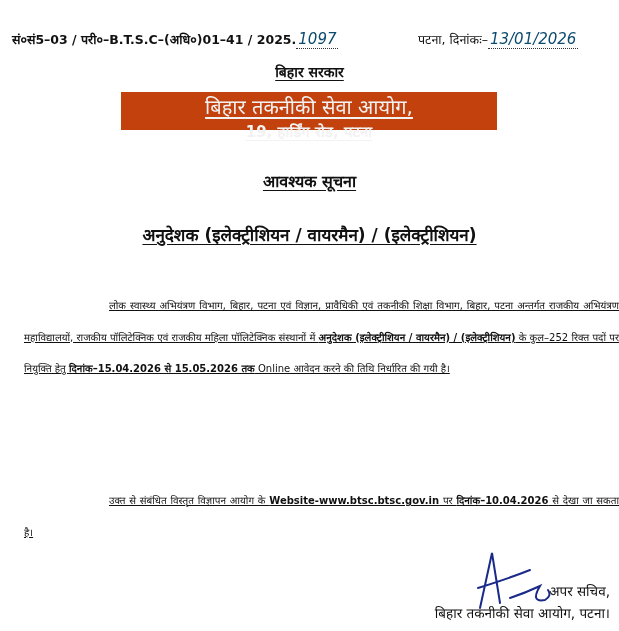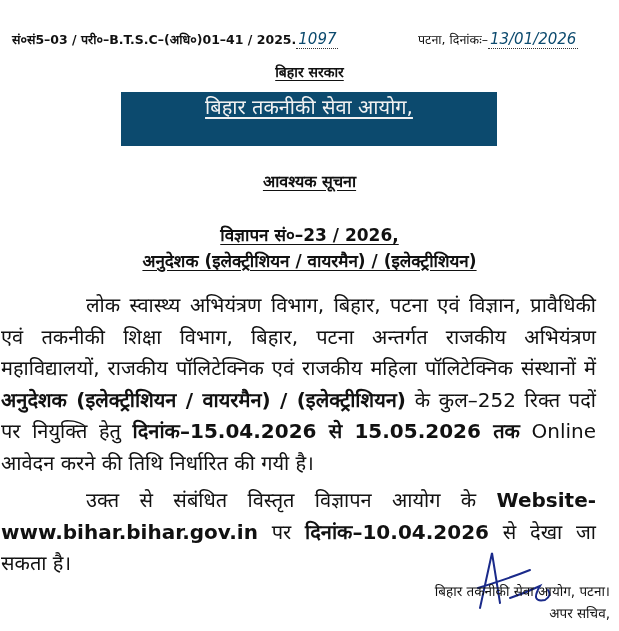--- a/index.html
+++ b/index.html
@@ -5,29 +5,29 @@
   html, body { margin:0; padding:0; background:#ffffff; }
   body { width:619px; height:631px; position:relative; overflow:hidden;
          font-family:"DejaVu Sans", "Liberation Sans", sans-serif; color:#111; }
   .abs { position:absolute; }
   .ref { left:12px; top:30px; font-size:12.5px; font-weight:bold; white-space:nowrap; }
   .hand { font-family:"DejaVu Sans", sans-serif; color:#0c4a6e; font-weight:normal; font-style:italic; font-size:15px; }
   .dots { border-bottom:1.5px dotted #333; display:inline-block; padding:0 2px; }
   .place { left:418px; top:30px; font-size:12.5px; white-space:nowrap; }
   .gov { left:0; width:619px; top:62px; text-align:center; font-size:14px; font-weight:bold; }
   .gov span { text-decoration:underline; text-underline-offset:3px; }
-  .banner { left:121px; top:92px; width:376px; height:54px; background:#0c4a6e; color:#f2f2f2; text-align:center; }
+  .banner { left:121px; top:92px; width:376px; height:38px; background:#c2410c; color:#f2f2f2; text-align:center; }
   .banner .l1 { font-size:20px; line-height:28px; margin-top:1px; }
   .banner .l2 { font-size:15px; line-height:22px; font-weight:bold; }
   .banner span { text-decoration:underline; text-underline-offset:3px; }
   .notice { left:0; width:619px; top:170px; text-align:center; font-size:16px; font-weight:bold; }
   .notice span { text-decoration:underline; text-underline-offset:3px; }
   .adv { left:0; width:619px; top:222px; text-align:center; font-size:17px; font-weight:bold; line-height:26px; }
   .adv span { text-decoration:underline; text-underline-offset:3px; }
-  .para { left:1px; width:595px; font-size:20px; line-height:31.5px; text-align:justify; }
+  .para { left:24px; width:595px; font-size:10px; line-height:31.5px; text-align:justify;text-decoration:underline; }
   .p1 { top:290px; text-indent:85px; }
   .p2 { top:485px; text-indent:85px; }
   .b { font-weight:bold; }
   .sig-block { left:370px; top:580px; width:240px; text-align:right; font-size:13.5px; line-height:22px; }
   .sig { left:470px; top:548px; }
 </style>
 </head>
 <body>
 
 <div class="abs ref">
@@ -37,35 +37,35 @@
 <div class="abs place">
   <span>पटना, दिनांकः–</span><span class="dots hand">13/01/2026</span>
 </div>
 
 <div class="abs gov">
   <span>बिहार सरकार</span>
 </div>
 
 <div class="abs banner">
   <div class="l1"><span>बिहार तकनीकी सेवा आयोग,</span></div>
+  <div class="l2"><span>19, हार्डिंग रोड, पटना</span></div>
 </div>
 
 <div class="abs notice">
   <span>आवश्यक सूचना</span>
 </div>
 
 <div class="abs adv">
-  <div><span>विज्ञापन सं०–23 / 2026,</span></div>
   <div><span>अनुदेशक (इलेक्ट्रीशियन / वायरमैन) / (इलेक्ट्रीशियन)</span></div>
 </div>
 
 <div class="abs para p1"><span>लोक स्वास्थ्य अभियंत्रण विभाग, बिहार, पटना एवं विज्ञान, प्रावैधिकी एवं तकनीकी शिक्षा विभाग, बिहार, पटना अन्तर्गत राजकीय अभियंत्रण महाविद्यालयों, राजकीय पॉलिटेक्निक एवं राजकीय महिला पॉलिटेक्निक संस्थानों में </span><span class="b">अनुदेशक (इलेक्ट्रीशियन / वायरमैन) / (इलेक्ट्रीशियन)</span><span> के कुल–252 रिक्त पदों पर नियुक्ति हेतु </span><span class="b">दिनांक–15.04.2026 से 15.05.2026 तक</span><span> Online आवेदन करने की तिथि निर्धारित की गयी है।</span></div>
 
-<div class="abs para p2"><span>उक्त से संबंधित विस्तृत विज्ञापन आयोग के </span><span class="b">Website-www.bihar.bihar.gov.in</span><span> पर </span><span class="b">दिनांक–10.04.2026</span><span> से देखा जा सकता है।</span></div>
+<div class="abs para p2"><span>उक्त से संबंधित विस्तृत विज्ञापन आयोग के </span><span class="b">Website-www.btsc.btsc.gov.in</span><span> पर </span><span class="b">दिनांक–10.04.2026</span><span> से देखा जा सकता है।</span></div>
 
 <svg class="abs sig" width="90" height="70" viewBox="0 0 90 70">
   <path d="M10 60 L22 5 L30 55 M8 40 Q40 30 60 22 M40 50 Q55 45 70 38 Q60 55 75 52 Q82 48 78 42" fill="none" stroke="#1a2a8a" stroke-width="2" stroke-linecap="round"></path>
 </svg>
 
 <div class="abs sig-block">
+  <div>अपर सचिव,</div>
   <div>बिहार तकनीकी सेवा आयोग, पटना।</div>
-  <div>अपर सचिव,</div>
 </div>
 
 </body></html>

